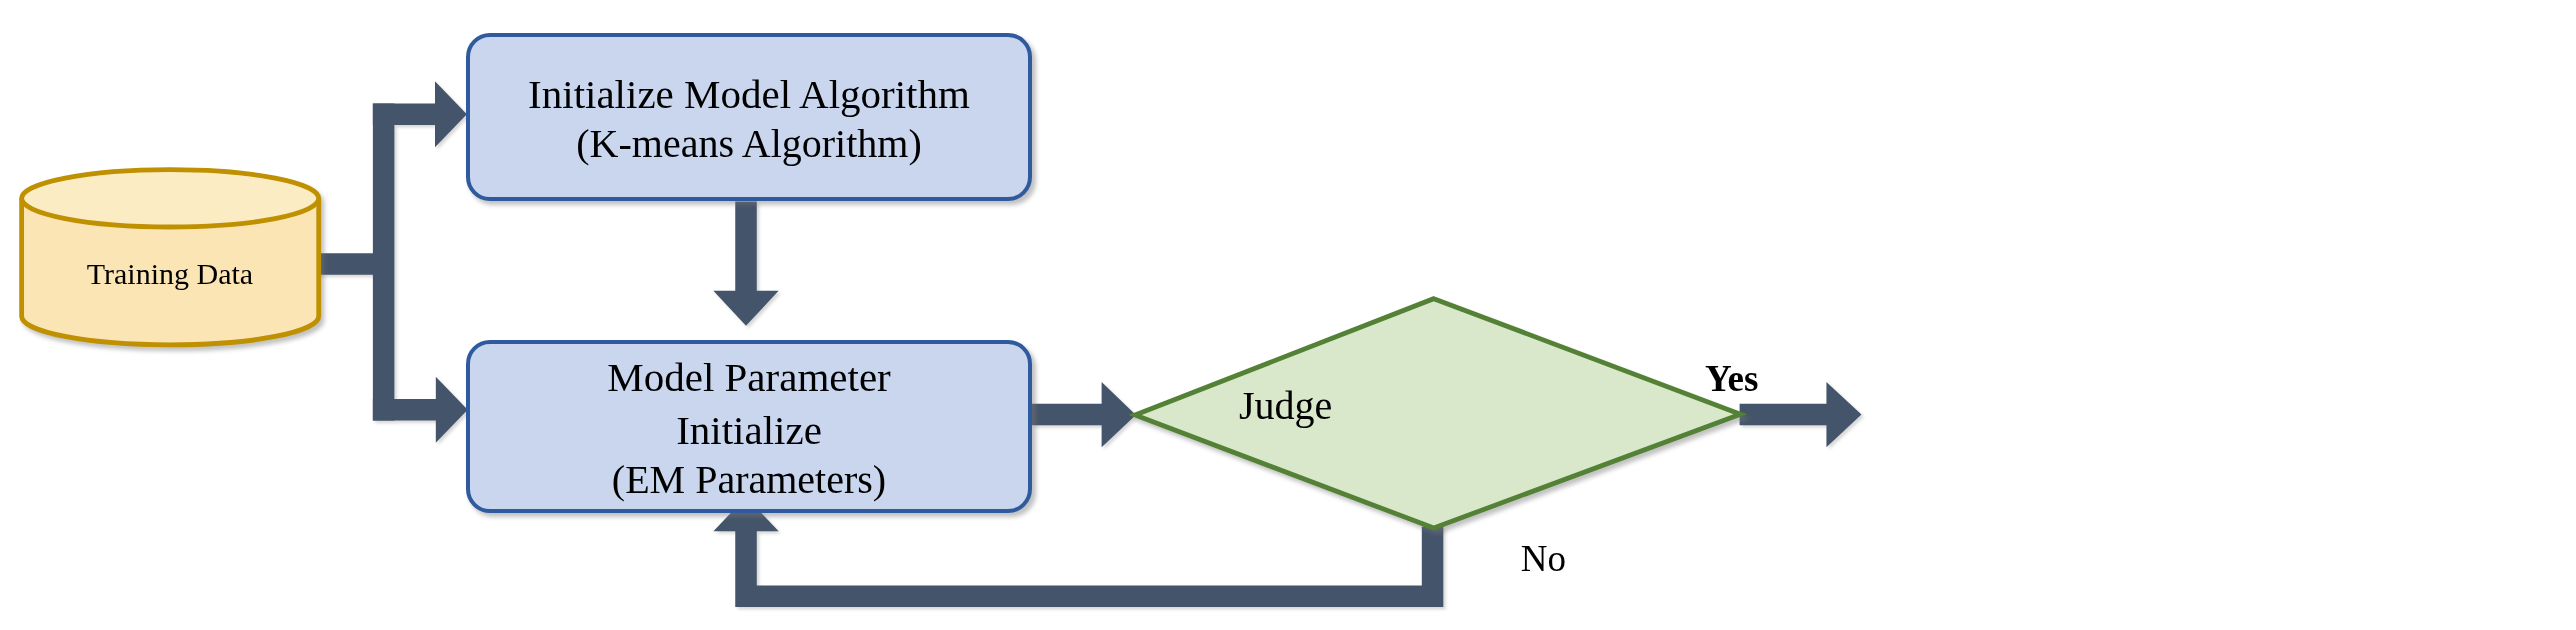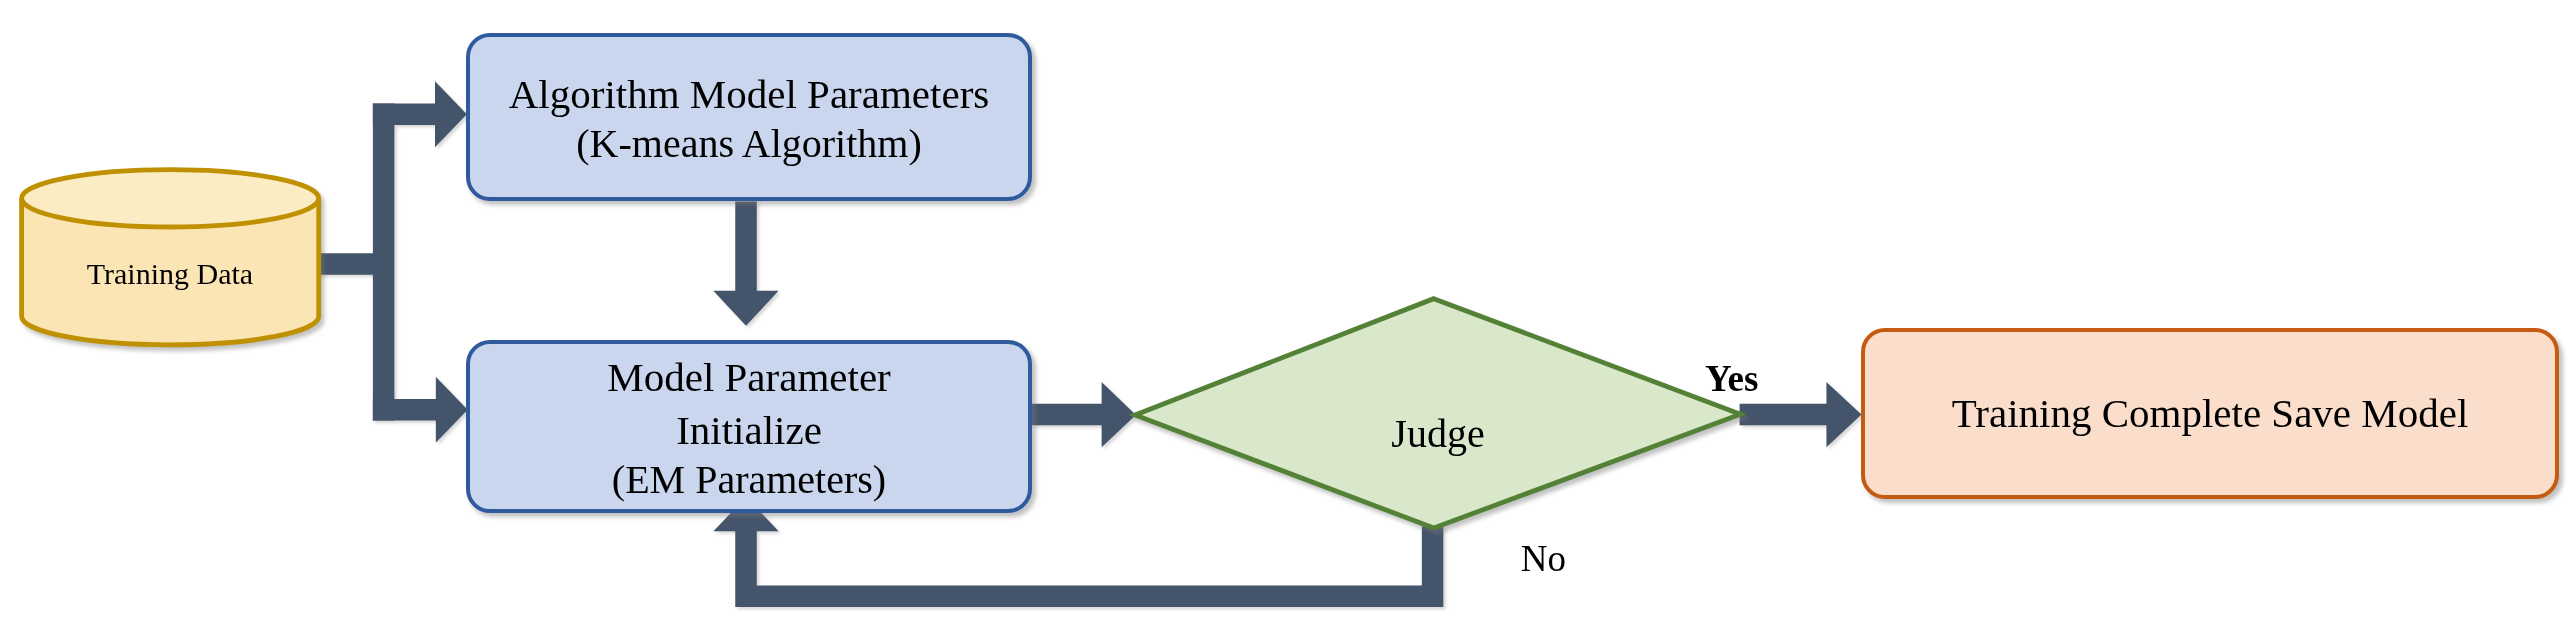--- a/index.html
+++ b/index.html
@@ -35,22 +35,22 @@
   .box-title { font-size: 41px; line-height: 53px; white-space: nowrap; }
   .box-sub   { font-size: 40px; line-height: 45px; white-space: nowrap; }
 
   #cyl-label {
     position: absolute; left: 21.5px; top: 170px; width: 297px; height: 175px;
     padding-top: 33px; box-sizing: border-box;
     display: flex; align-items: center; justify-content: center;
     font-size: 30px; white-space: nowrap;
   }
   #diamond-label {
-    position: absolute; left: 1239px; top: 370px; width: 398px; height: 127px;
-    display: flex; flex-direction: column; align-items: center; justify-content: center;
+    position: absolute; left: 1239px; top: 342px; width: 398px; height: 127px;
+    display: flex; flex-direction: column; align-items: flex-start; justify-content: center;
     font-size: 40px; line-height: 65px; text-align: center;
   }
   .edge-label { position: absolute; font-size: 37px; white-space: nowrap; }
   #yes-label { left: 1705px; top: 357px; width: 159px; text-align: left; font-weight: bold; }
   #no-label  { left: 1454px; top: 537px; width: 112px; text-align: right; }
 
   .shape-shadow { filter: drop-shadow(4px 5px 3px rgba(120,120,120,0.45)); }
   .wire-shadow  { filter: drop-shadow(3px 3px 2px rgba(140,140,140,0.35)); }
 </style>
 </head>
@@ -89,35 +89,32 @@
       <path d="M27 249 V397 A186.5 36 0 0 0 400 397 V249" stroke-width="6" fill="#fbe5b5" stroke="#bf9000"></path>
       <ellipse cx="213.5" cy="249" rx="186.5" ry="36" stroke-width="6" fill="#fcecc4" stroke="#bf9000"></ellipse>
     </g>
 
     <polygon class="shape-shadow" points="1800,375 2185,520 1800,663 1425,521" stroke-width="6" fill="#d9e7cb" stroke="#538135"></polygon>
   </svg>
 
   <div id="cyl-label">Training Data</div>
 
   <div id="init-box" class="node-box blue-box">
-    <div class="box-title">Algorithm Model Parameters</div>
+    <div class="box-title">Initialize Model Algorithm</div>
     <div class="box-sub">(K-means Algorithm)</div>
   </div>
 
   <div id="reval-box" class="node-box blue-box">
     <div class="box-title">Model Parameter</div>
     <div class="box-title">Initialize</div>
     <div class="box-sub">(EM Parameters)</div>
   </div>
 
   <div id="diamond-label">
     <div>Judge</div>
   </div>
 
-  <div id="complete-box" class="node-box orange-box">
-    <div class="box-title">Training Complete Save Model</div>
-  </div>
 
   <div id="yes-label" class="edge-label">Yes</div>
   <div id="no-label" class="edge-label">No</div>
 
 </div>
 
 
 </body></html>

